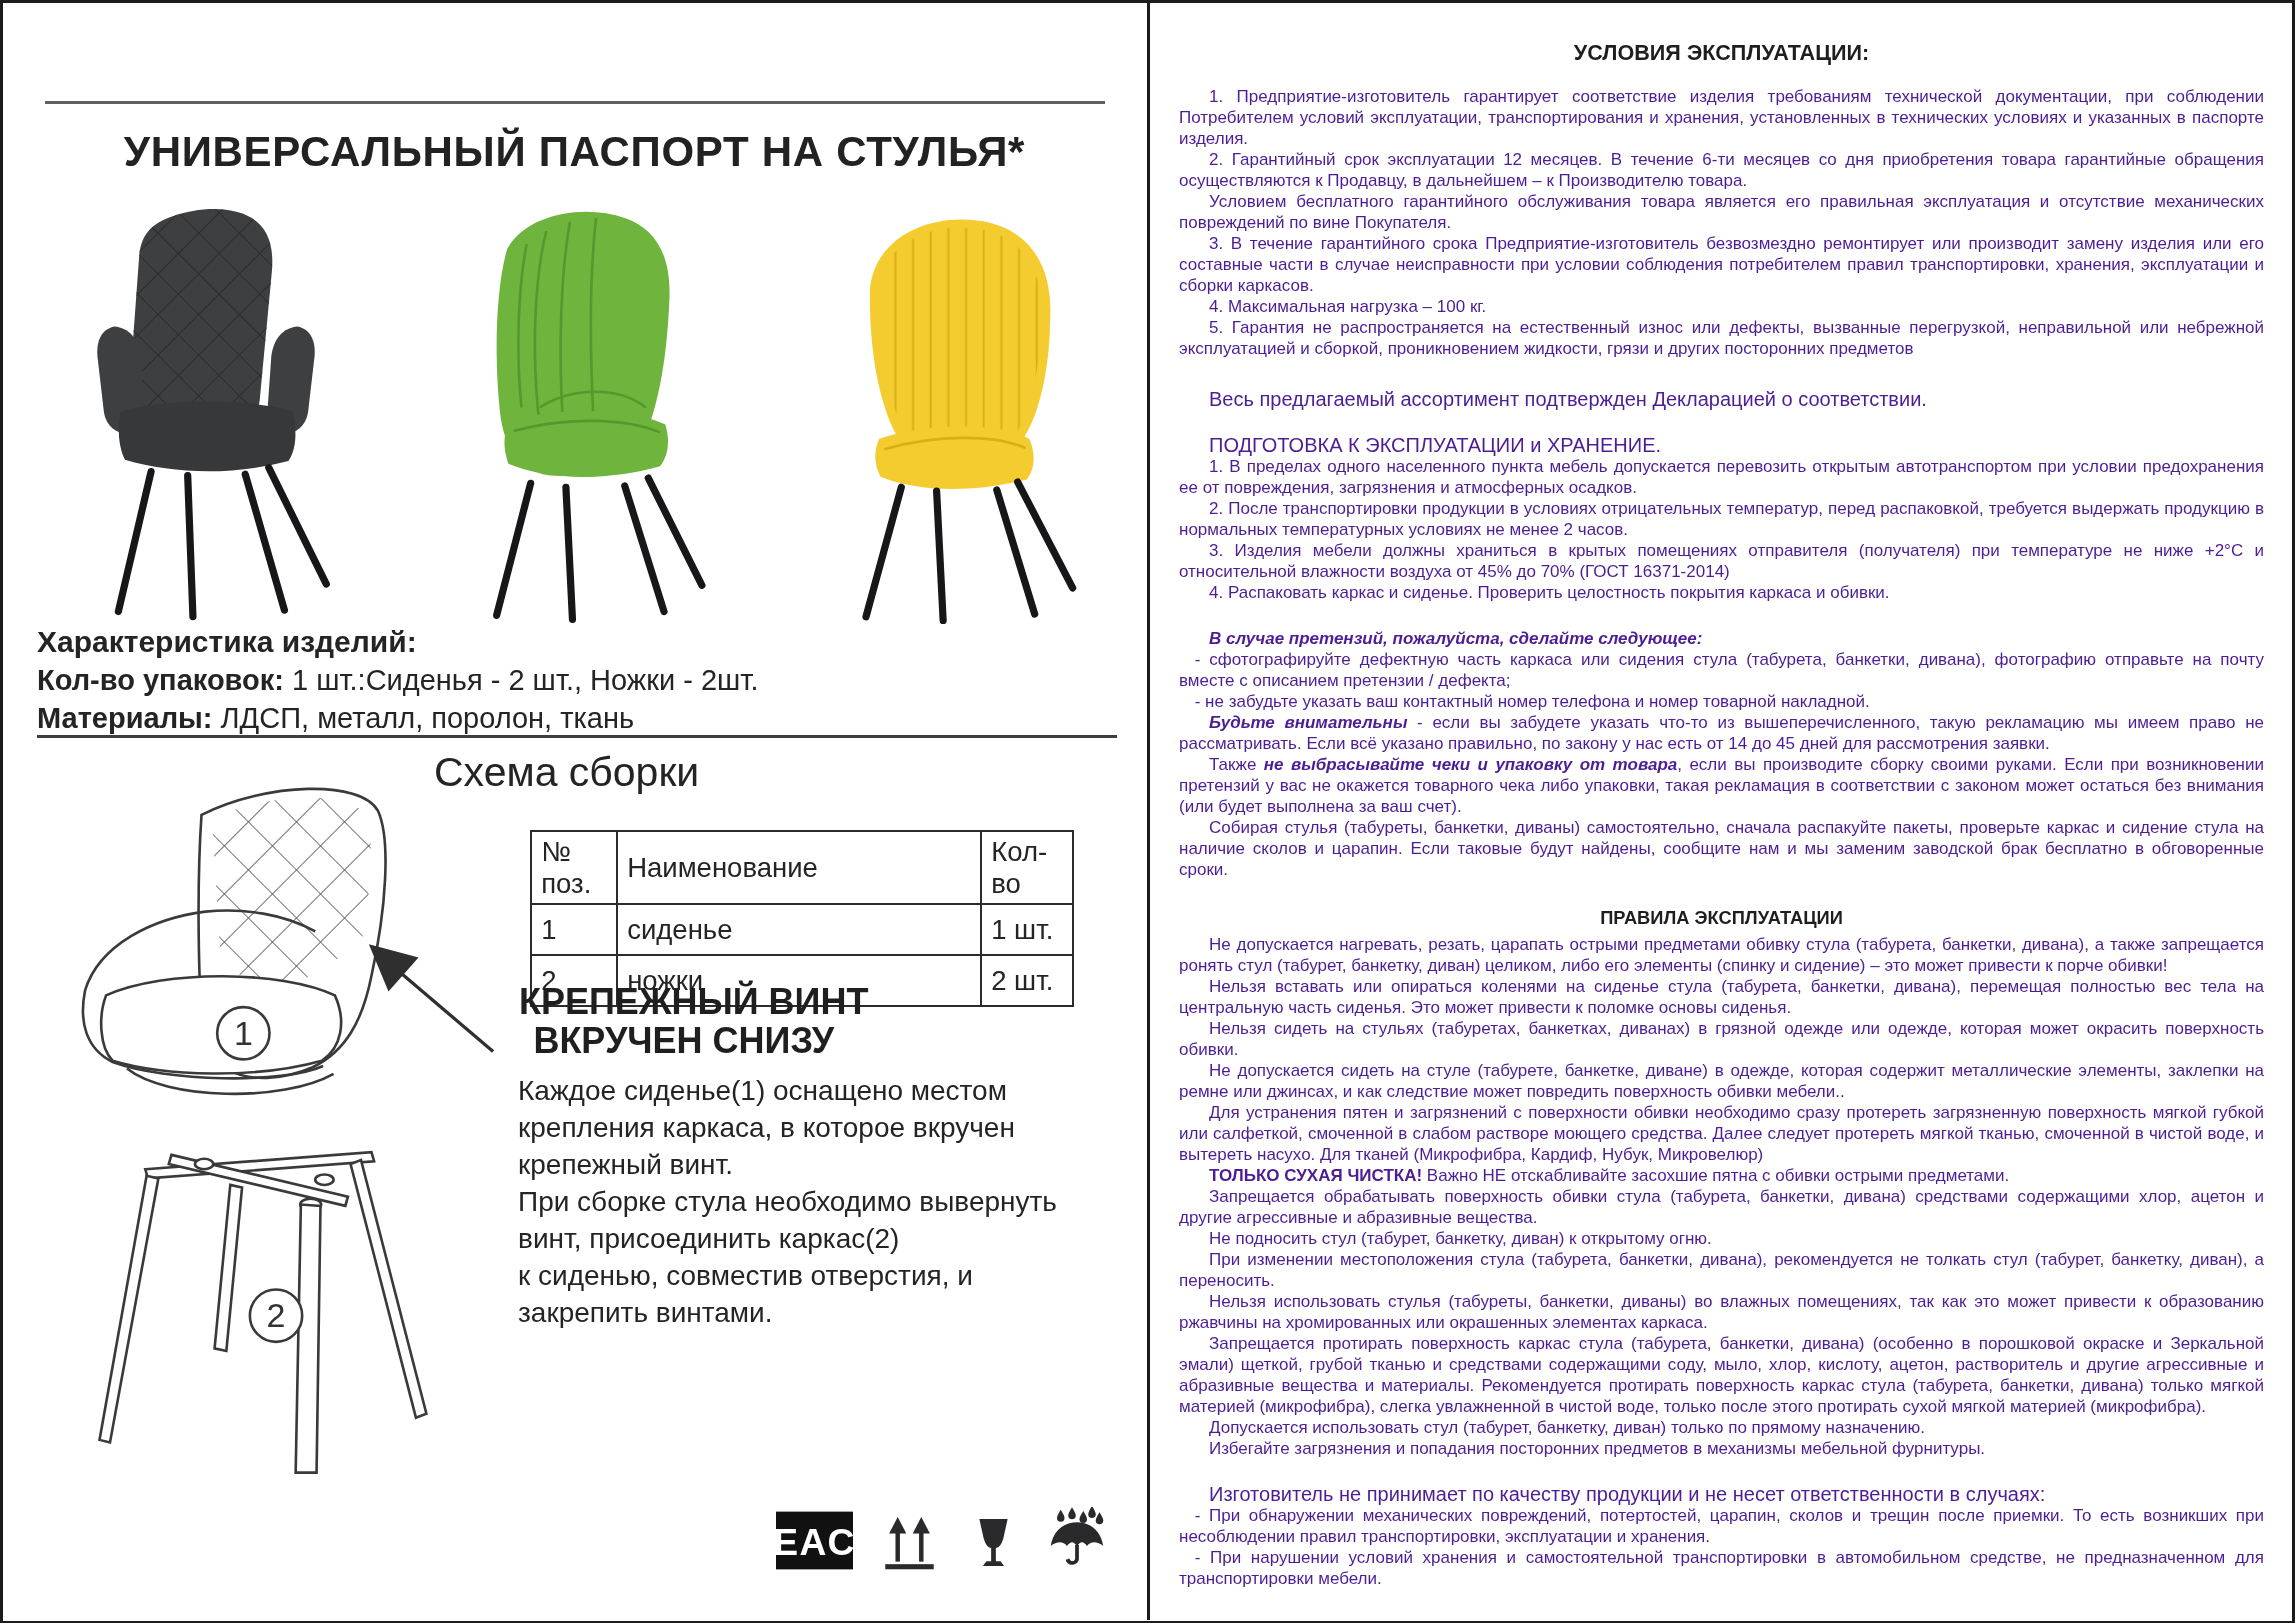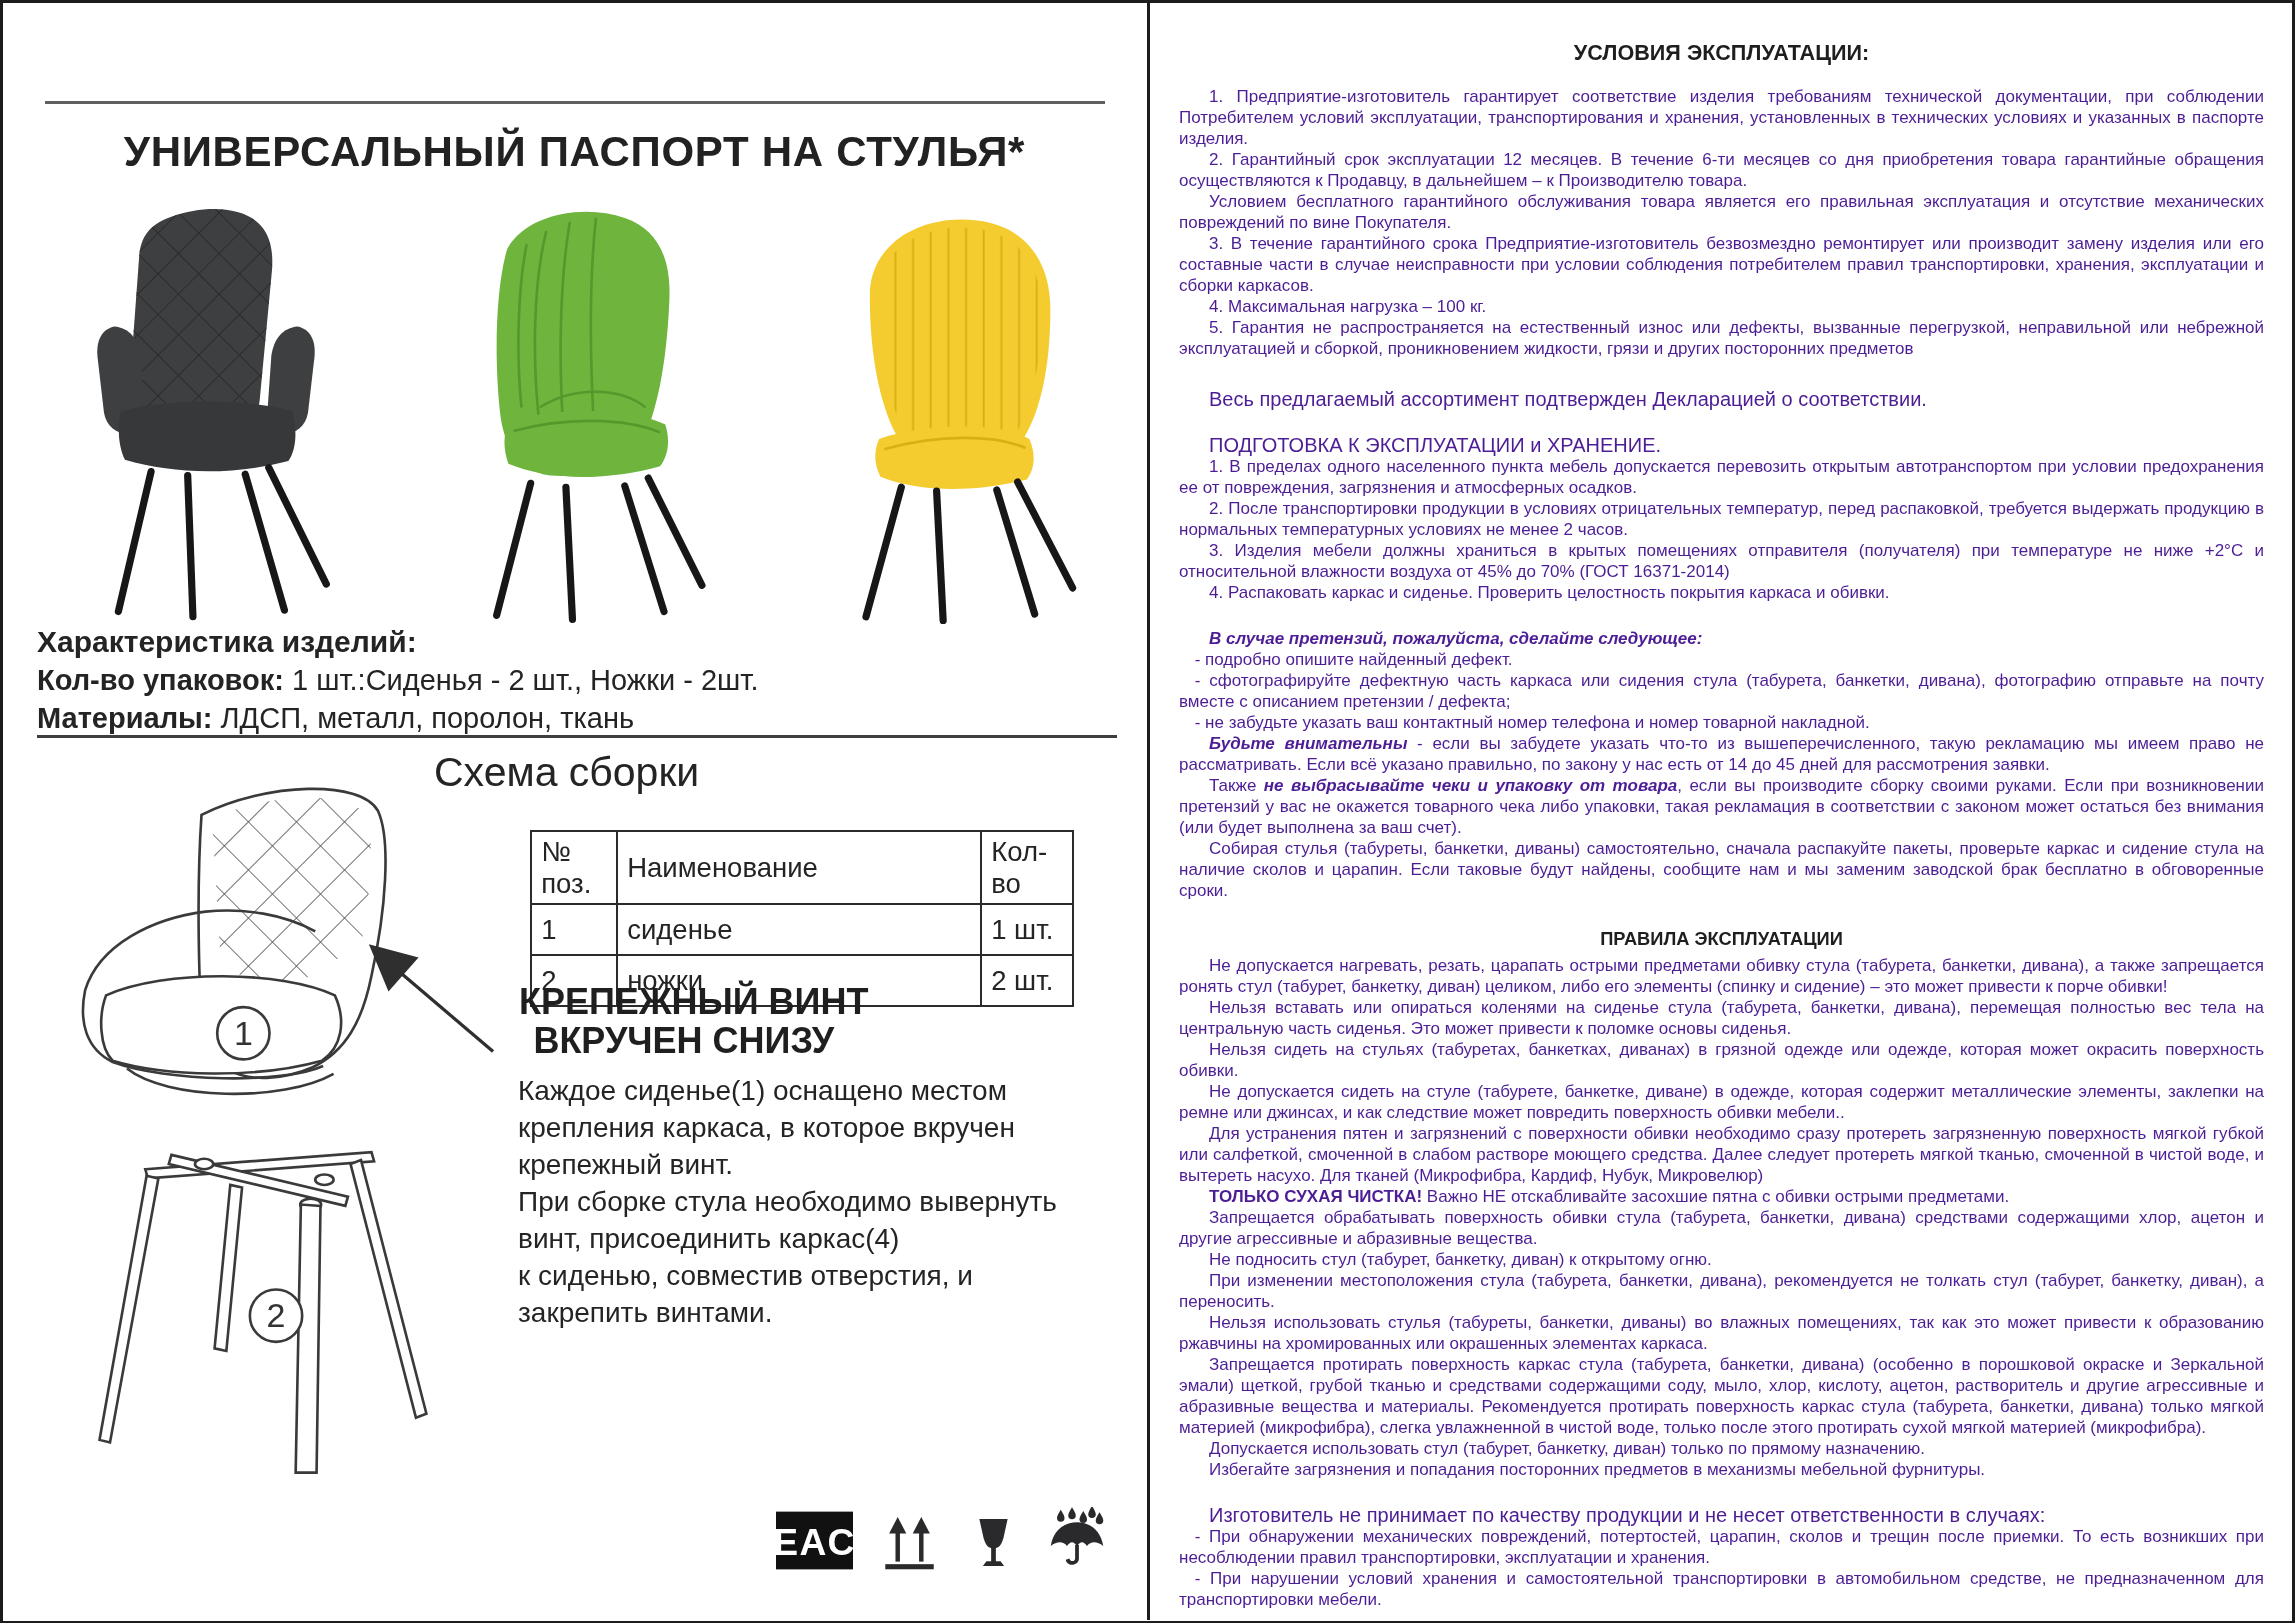--- a/index.html
+++ b/index.html
@@ -177,21 +177,21 @@
   <div class="callout">
     <div>КРЕПЕЖНЫЙ ВИНТ</div>
     <div class="l2">ВКРУЧЕН СНИЗУ</div>
   </div>
 
   <div class="note">
     <div>Каждое сиденье(1) оснащено местом</div>
     <div>крепления каркаса, в которое вкручен</div>
     <div>крепежный винт.</div>
     <div>При сборке стула необходимо вывернуть</div>
-    <div>винт, присоединить каркас(4)</div>
+    <div>винт, присоединить каркас(2)</div>
     <div>к сиденью, совместив отверстия, и</div>
     <div>закрепить винтами.</div>
   </div>
 
 
   <div class="icons-row">
     <svg width="77" height="59" viewBox="0 0 120 90">
       <rect x="0" y="0" width="120" height="90" fill="#111"></rect>
       <text x="60" y="68" text-anchor="middle" font-size="58" font-weight="bold" fill="#fff" style="font-family:'Liberation Sans',sans-serif;letter-spacing:2px">EAC</text>
     </svg>
@@ -238,21 +238,20 @@
 
     <div class="sp-md"></div>
     <p class="p subhead">ПОДГОТОВКА К ЭКСПЛУАТАЦИИ и ХРАНЕНИЕ.</p>
     <p class="p">1. В пределах одного населенного пункта мебель допускается перевозить открытым автотранспортом при условии предохранения ее от повреждения, загрязнения и атмосферных осадков.</p>
     <p class="p">2. После транспортировки продукции в условиях отрицательных температур, перед распаковкой, требуется выдержать продукцию в нормальных температурных условиях не менее 2 часов.</p>
     <p class="p">3. Изделия мебели должны храниться в крытых помещениях отправителя (получателя) при температуре не ниже +2°С и относительной влажности воздуха от 45% до 70% (ГОСТ 16371-2014)</p>
     <p class="p">4. Распаковать каркас и сиденье. Проверить целостность покрытия каркаса и обивки.</p>
 
     <div class="sp-md"></div>
     <p class="p bi">В случае претензий, пожалуйста, сделайте следующее:</p>
-    <p class="p dash">- подробно опишите найденный дефект.</p>
     <p class="p dash">- сфотографируйте дефектную часть каркаса или сидения стула (табурета, банкетки, дивана), фотографию отправьте на почту вместе с описанием претензии / дефекта;</p>
     <p class="p dash">- не забудьте указать ваш контактный номер телефона и номер товарной накладной.</p>
     <p class="p"><span class="bi">Будьте внимательны</span><span> - если вы забудете указать что-то из вышеперечисленного, такую рекламацию мы имеем право не рассматривать. Если всё указано правильно, по закону у нас есть от 14 до 45 дней для рассмотрения заявки.</span></p>
     <p class="p"><span>Также </span><span class="bi">не выбрасывайте чеки и упаковку от товара</span><span>, если вы производите сборку своими руками. Если при возникновении претензий у вас не окажется товарного чека либо упаковки, такая рекламация в соответствии с законом может остаться без внимания (или будет выполнена за ваш счет).</span></p>
     <p class="p">Собирая стулья (табуреты, банкетки, диваны) самостоятельно, сначала распакуйте пакеты, проверьте каркас и сидение стула на наличие сколов и царапин. Если таковые будут найдены, сообщите нам и мы заменим заводской брак бесплатно в обговоренные сроки.</p>
 
     <div class="chead">ПРАВИЛА ЭКСПЛУАТАЦИИ</div>
     <p class="p">Не допускается нагревать, резать, царапать острыми предметами обивку стула (табурета, банкетки, дивана), а также запрещается ронять стул (табурет, банкетку, диван) целиком, либо его элементы (спинку и сидение) – это может привести к порче обивки!</p>
     <p class="p">Нельзя вставать или опираться коленями на сиденье стула (табурета, банкетки, дивана), перемещая полностью вес тела на центральную часть сиденья. Это может привести к поломке основы сиденья.</p>
     <p class="p">Нельзя сидеть на стульях (табуретах, банкетках, диванах) в грязной одежде или одежде, которая может окрасить поверхность обивки.</p>

